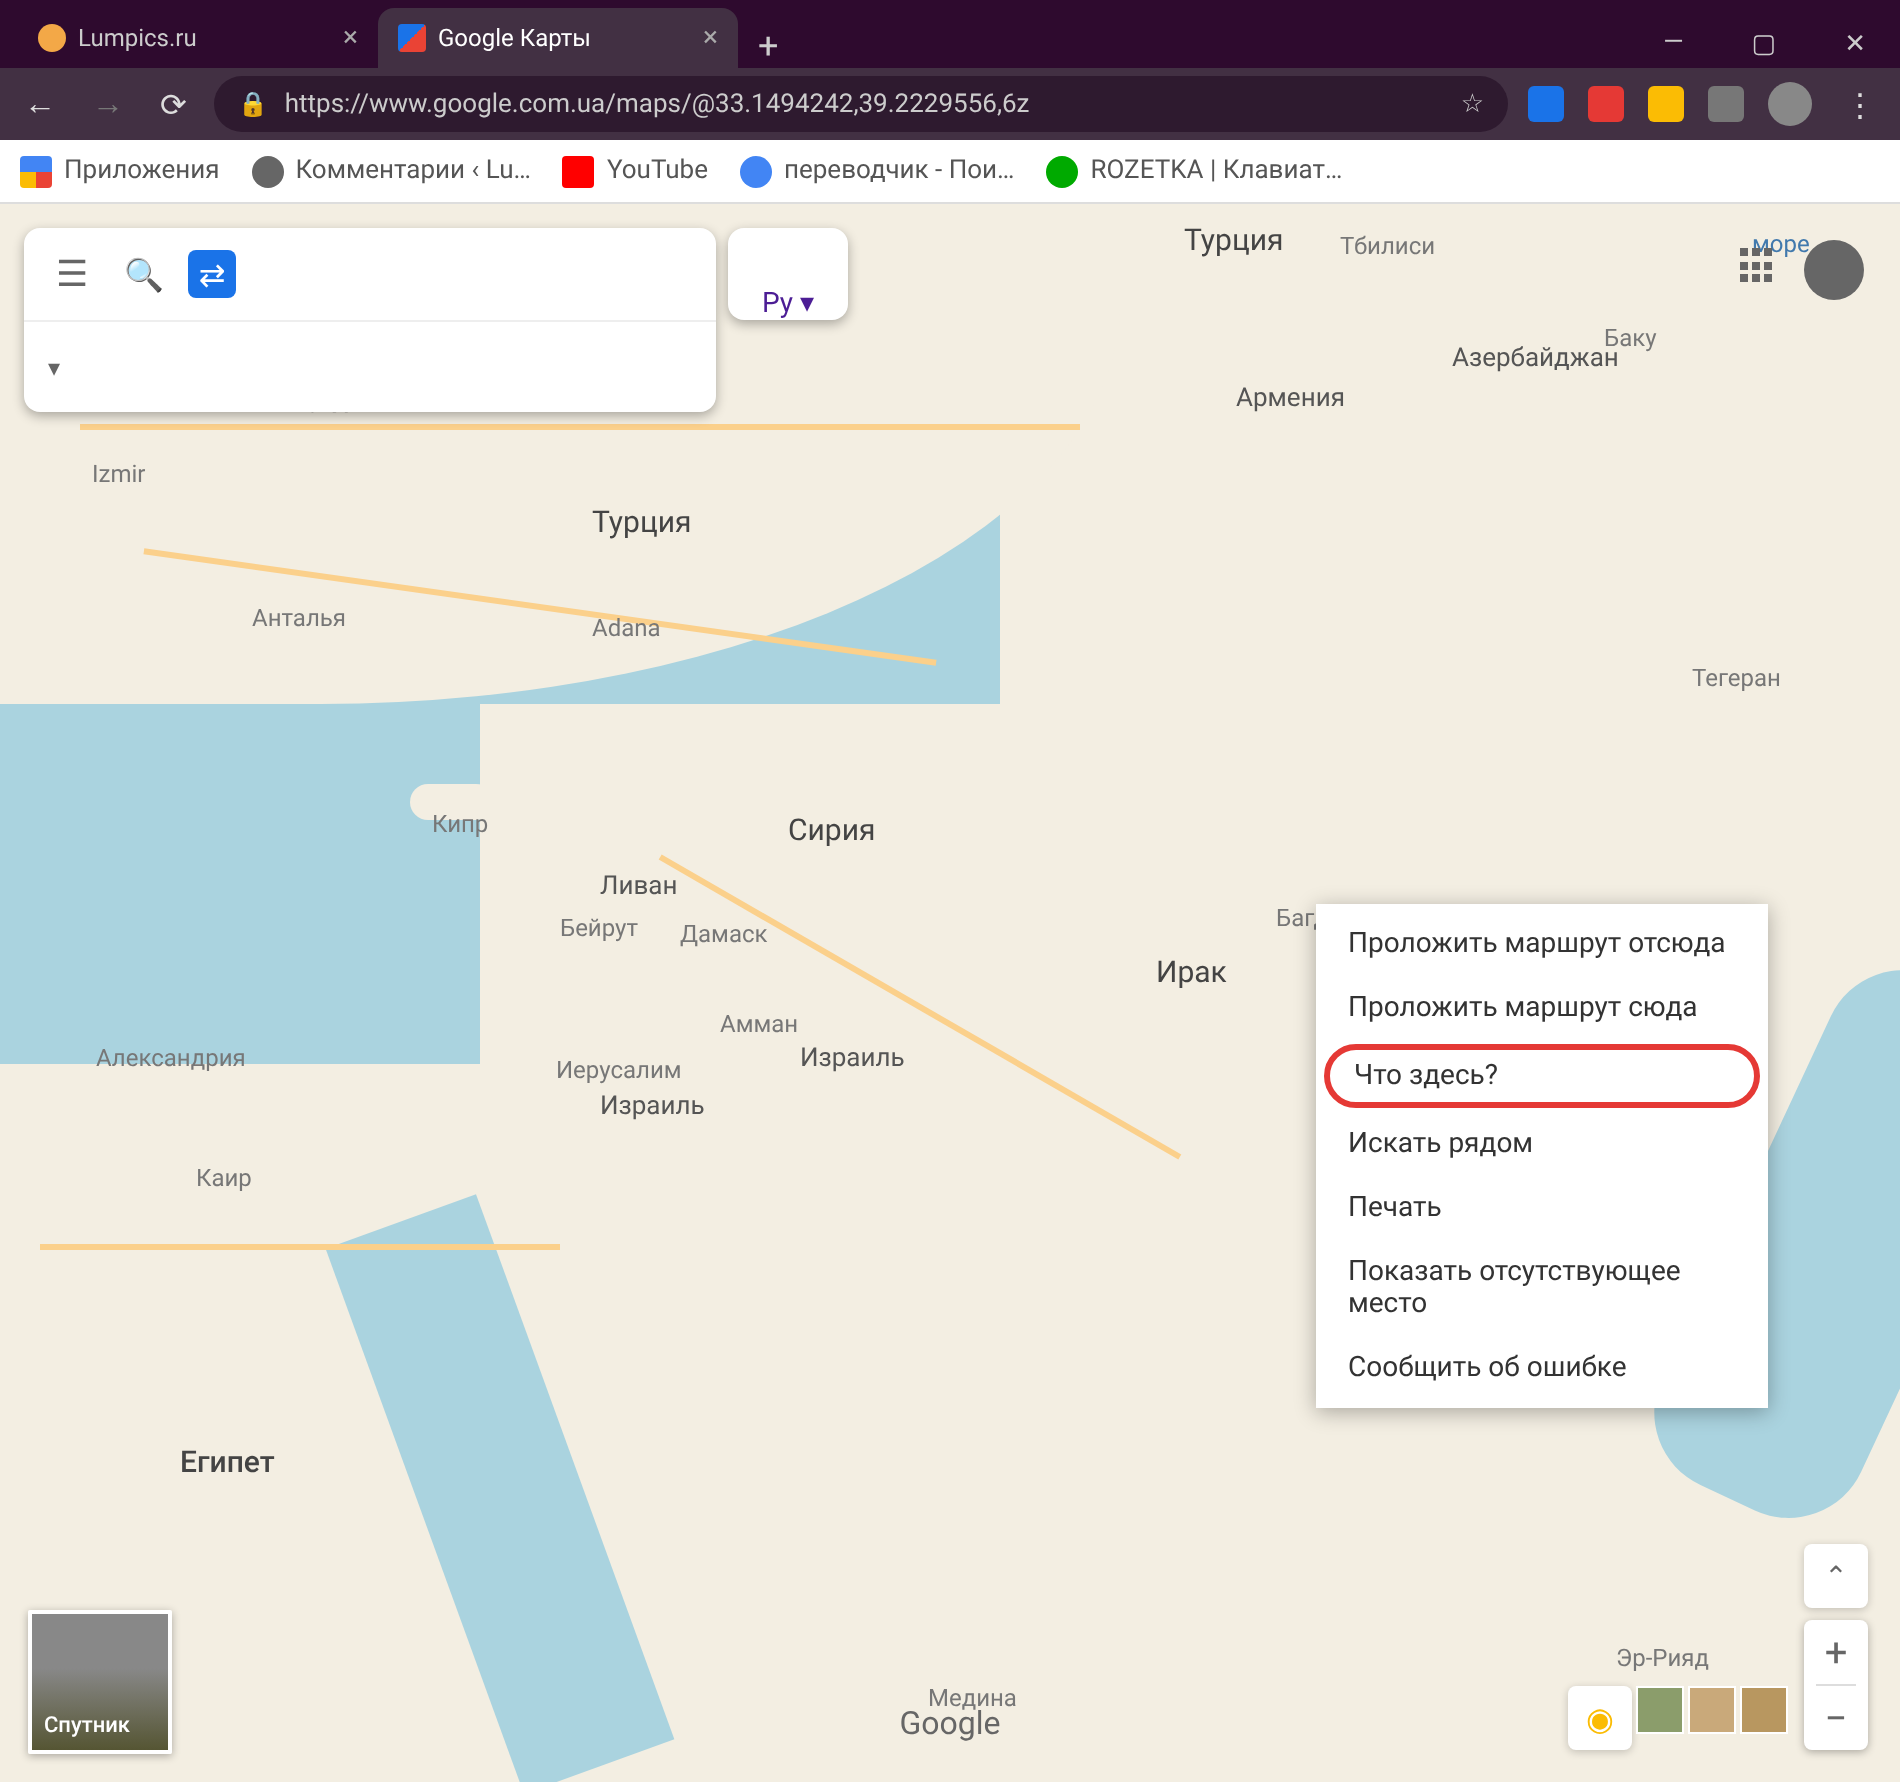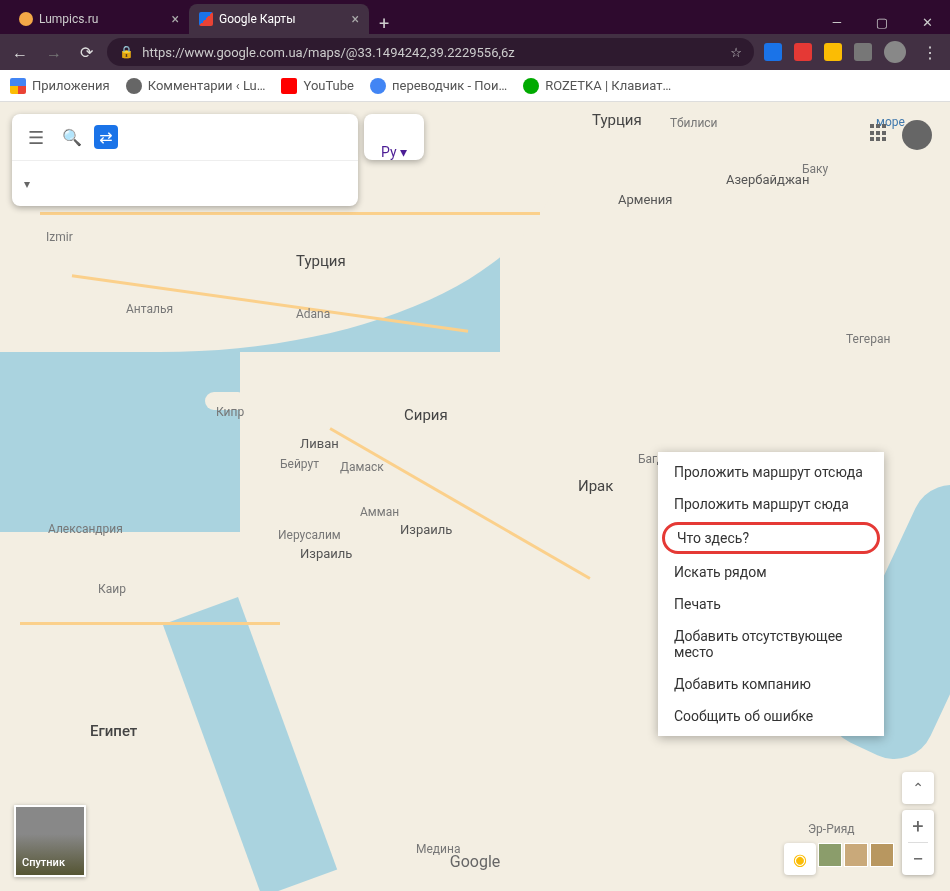--- a/index.html
+++ b/index.html
@@ -141,21 +141,21 @@
   <div style="position:absolute;top:380px;left:868px;width:110px;height:280px;background:#aad3df;transform:rotate(25deg);border-radius:40px"></div>
 
   <div class="road" style="top:110px;left:40px;width:500px"></div>
   <div class="road" style="top:200px;left:70px;width:400px;transform:rotate(8deg)"></div>
   <div class="road" style="top:400px;left:310px;width:300px;transform:rotate(30deg)"></div>
   <div class="road" style="top:520px;left:20px;width:260px"></div>
 
   <div class="label big" style="top:9px;left:592px">Турция</div>
   <div class="label" style="top:90px;left:618px">Армения</div>
   <div class="label big" style="top:150px;left:296px;font-weight:400">Турция</div>
-  <div class="label big" style="top:304px;left:404px">Сирия</div>
+  <div class="label big" style="top:304px;left:394px">Сирия</div>
   <div class="label" style="top:334px;left:300px">Ливан</div>
   <div class="label" style="top:444px;left:300px">Израиль</div>
   <div class="label" style="top:420px;left:400px">Израиль</div>
   <div class="label big" style="top:375px;left:578px">Ирак</div>
   <div class="label" style="top:70px;left:726px">Азербайджан</div>
   <div class="label big" style="top:620px;left:90px;font-weight:500">Египет</div>
 
   <div class="label city" style="top:14px;left:670px">Тбилиси</div>
   <div class="label city" style="top:60px;left:802px">Баку</div>
   <div class="label city" style="top:230px;left:846px">Тегеран</div>
@@ -164,21 +164,21 @@
   <div class="label city" style="top:358px;left:340px">Дамаск</div>
   <div class="label city" style="top:403px;left:360px">Амман</div>
   <div class="label city" style="top:426px;left:278px">Иерусалим</div>
   <div class="label city" style="top:420px;left:48px">Александрия</div>
   <div class="label city" style="top:480px;left:98px">Каир</div>
   <div class="label city" style="top:200px;left:126px">Анталья</div>
   <div class="label city" style="top:205px;left:296px">Adana</div>
   <div class="label city" style="top:93px;left:146px">Bursa</div>
   <div class="label city" style="top:128px;left:46px">Izmir</div>
   <div class="label city" style="top:303px;left:216px">Кипр</div>
-  <div class="label city" style="top:740px;left:416px">Медина</div>
+  <div class="label city" style="top:740px;left:464px">Медина</div>
   <div class="label city" style="top:720px;left:808px">Эр-Рияд</div>
   <div class="label city" style="top:13px;left:876px;color:#4179ad">море</div>
 
   <div class="searchbox">
     <div class="srow1">
       <span class="menu">☰</span>
       <span class="sicon">🔍</span>
       <span class="diricon">⇄</span>
     </div>
     <div class="srow2">
@@ -202,22 +202,21 @@
       <span></span>
   </div>
   <div class="mavatar"></div>
 
   <div class="ctxmenu">
     <div class="ctxitem">Проложить маршрут отсюда</div>
     <div class="ctxitem">Проложить маршрут сюда</div>
     <div class="ctxitem hl">Что здесь?</div>
     <div class="ctxitem">Искать рядом</div>
     <div class="ctxitem">Печать</div>
-    <div class="ctxitem">Добавить отсутствующее место</div>
-    <div class="ctxitem">Добавить компанию</div>
+    <div class="ctxitem">Показать отсутствующее место</div>
     <div class="ctxitem">Сообщить об ошибке</div>
   </div>
 
   <div class="satbox">
     <span class="satlbl">Спутник</span>
   </div>
 
   <div class="glogo">Google</div>
 
   <div class="mapctl">

